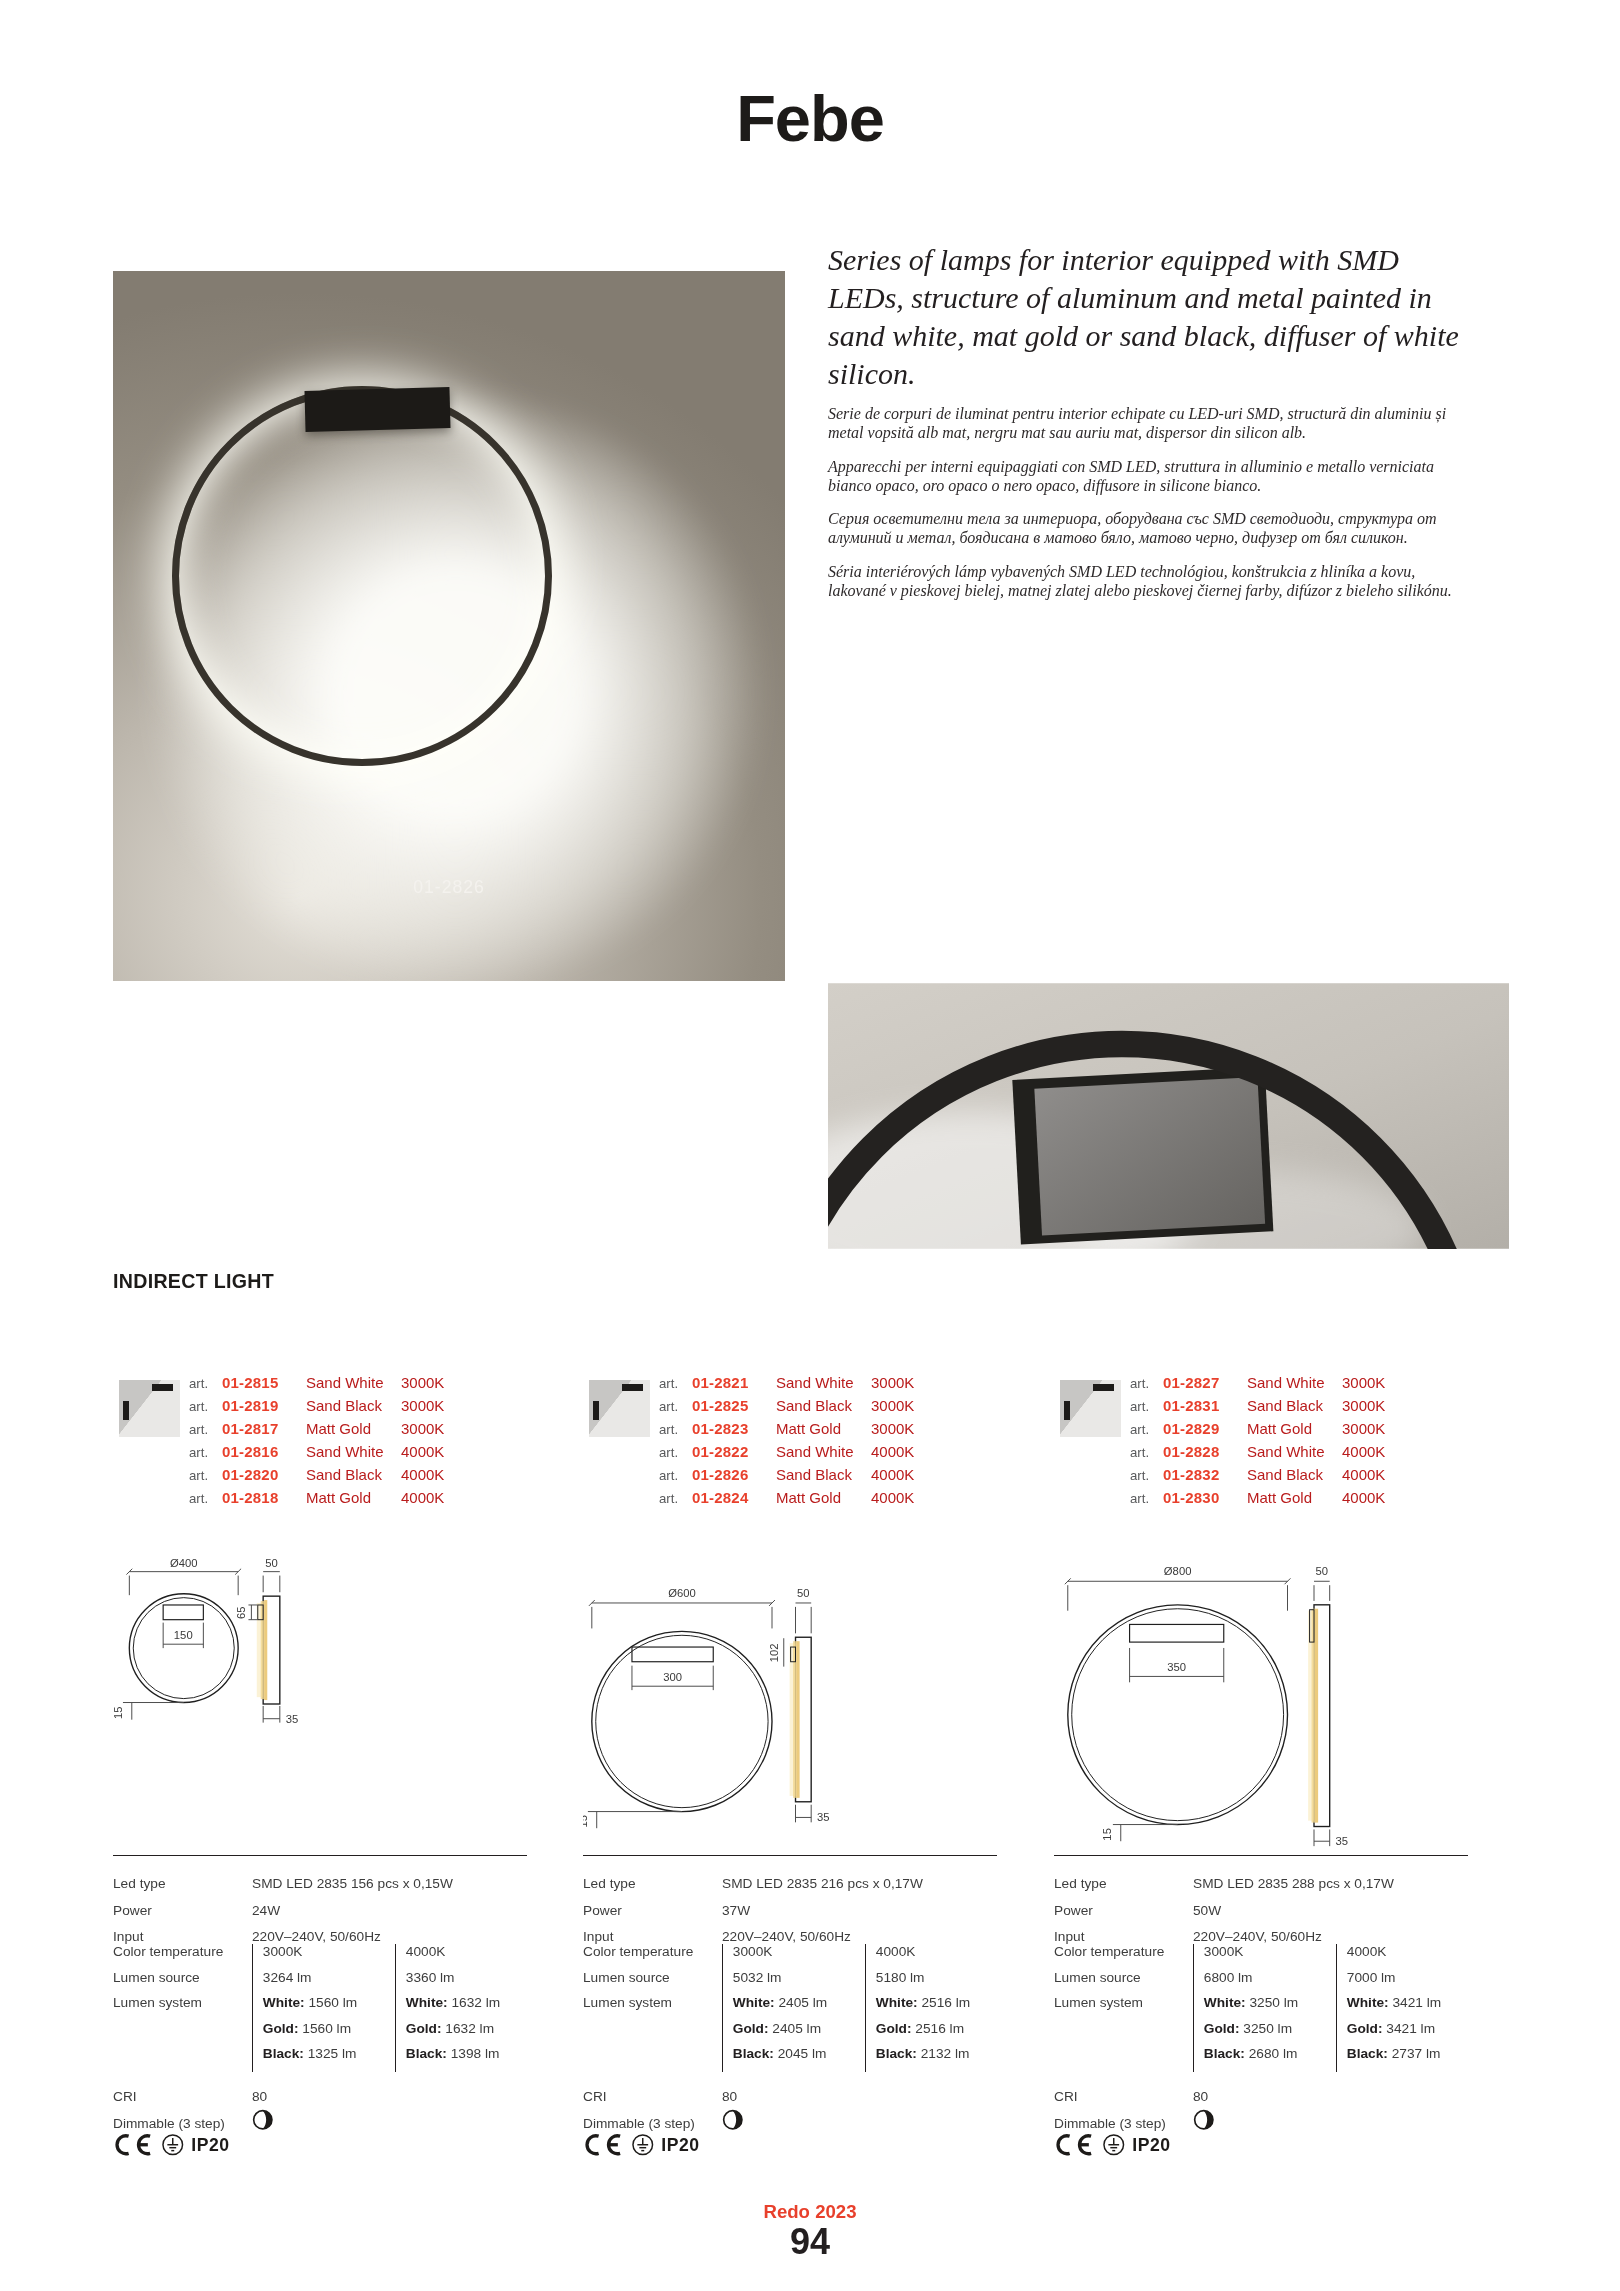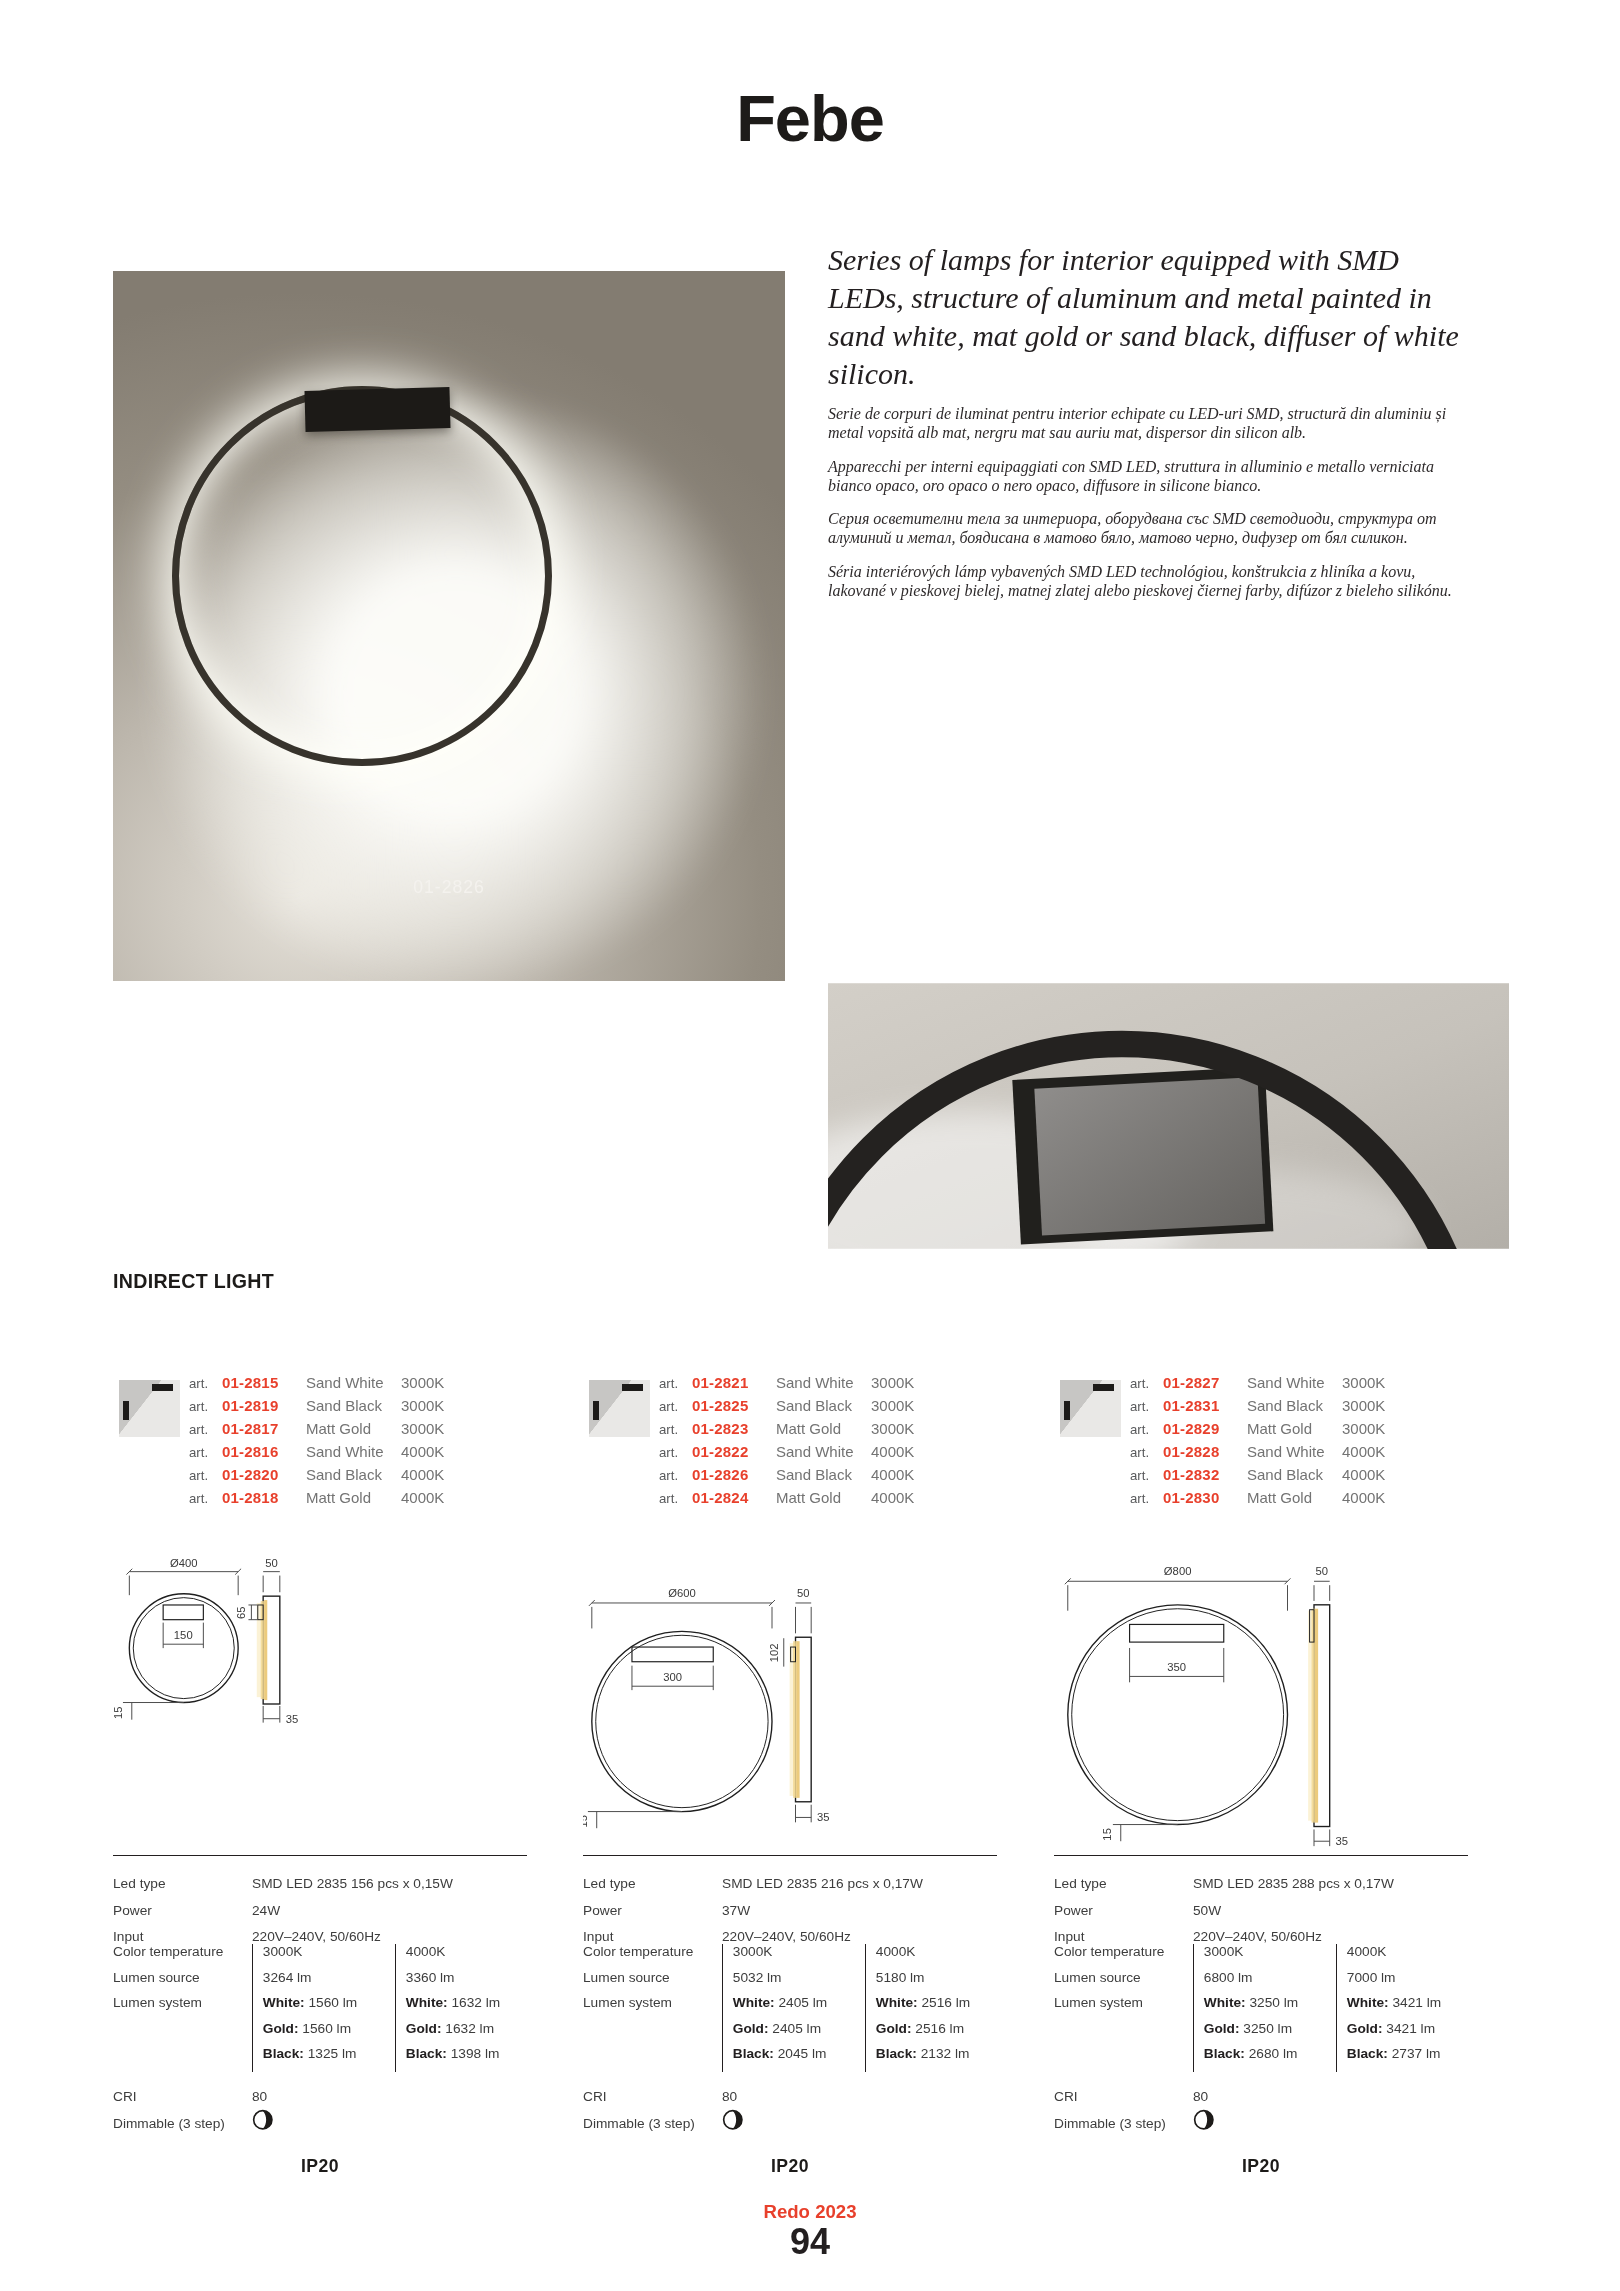--- a/index.html
+++ b/index.html
@@ -46,40 +46,40 @@
   .col1 { left:113px; } .col2 { left:583px; } .col3 { left:1054px; }
   .thumb { position:absolute; left:5.9px; top:7.8px; width:61px; height:57px;
            background:linear-gradient(128deg, #c7c6c4 40%, #e9e8e6 40.5%); }
   .thumb i { position:absolute; background:#1d1b19; }
   .thumb .slot-top { left:54%; top:7%; width:34%; height:13%; }
   .thumb .slot-side { left:6%; top:38%; width:10%; height:32%; }
   .art-rows { position:absolute; left:76px; top:2px; }
   .art-row { display:grid; grid-template-columns:33px 84px 95px 71px; align-items:baseline; height:23px; }
   .art-prefix { font-size:13.2px; color:#58595b; }
   .art-code { font-size:15px; font-weight:700; color:#e8402c; letter-spacing:0.2px; }
-  .art-finish, .art-temp { font-size:15px; color:#737373; }
+  .art-finish, .art-temp { font-size:15px; color:#b91c1c; }
 
   
   .drawing { position:absolute; }
   .drawing text { font-family:"Liberation Sans","DejaVu Sans",sans-serif; font-size:11.5px; fill:#3a3a3a; }
   .drawing .shape { stroke:#1f1f1f; fill:none; }
   .drawing .dim { stroke:#4a4a4a; stroke-width:1; fill:none; }
 
   
   .spec-table { position:absolute; top:1855px; width:414px; border-top:1.2px solid #231f20;
                 padding-top:8.8px; font-size:13.7px; color:#3d3d3d; }
   .spec-row { display:flex; align-items:flex-end; min-height:26.5px; }
   .spec-label { width:139px; flex:none; }
   .spec-split { display:flex; }
   .spec-labels { width:139px; flex:none; }
   .spec-labels div { height:25.5px; }
   .spec-col { width:143px; flex:none; border-left:1.2px solid #231f20; padding-left:9.8px; }
   .spec-col div { height:25.5px; white-space:nowrap; }
   .spec-col .fin b { font-weight:700; color:#232021; }
-  .cert-row { display:flex; align-items:center; gap:6.9px; margin-top:12px; height:29px;flex-direction:column; }
+  .cert-row { display:flex; align-items:center; gap:6.9px; margin-top:0; height:29px; }
   .ip { font-size:17.6px; font-weight:800; color:#1d1b19; letter-spacing:0.5px; }
   .dim-icon svg, .cert-row svg { display:block; }
 
   
   .footer-brand { position:absolute; top:2201px; left:0; width:100%; text-align:center;
                   font-size:18.6px; font-weight:700; color:#e8402c; }
   .footer-page { position:absolute; top:2221px; left:0; width:100%; text-align:center;
                  font-size:36px; font-weight:800; color:#231f20; }
 </style>
 </head>

